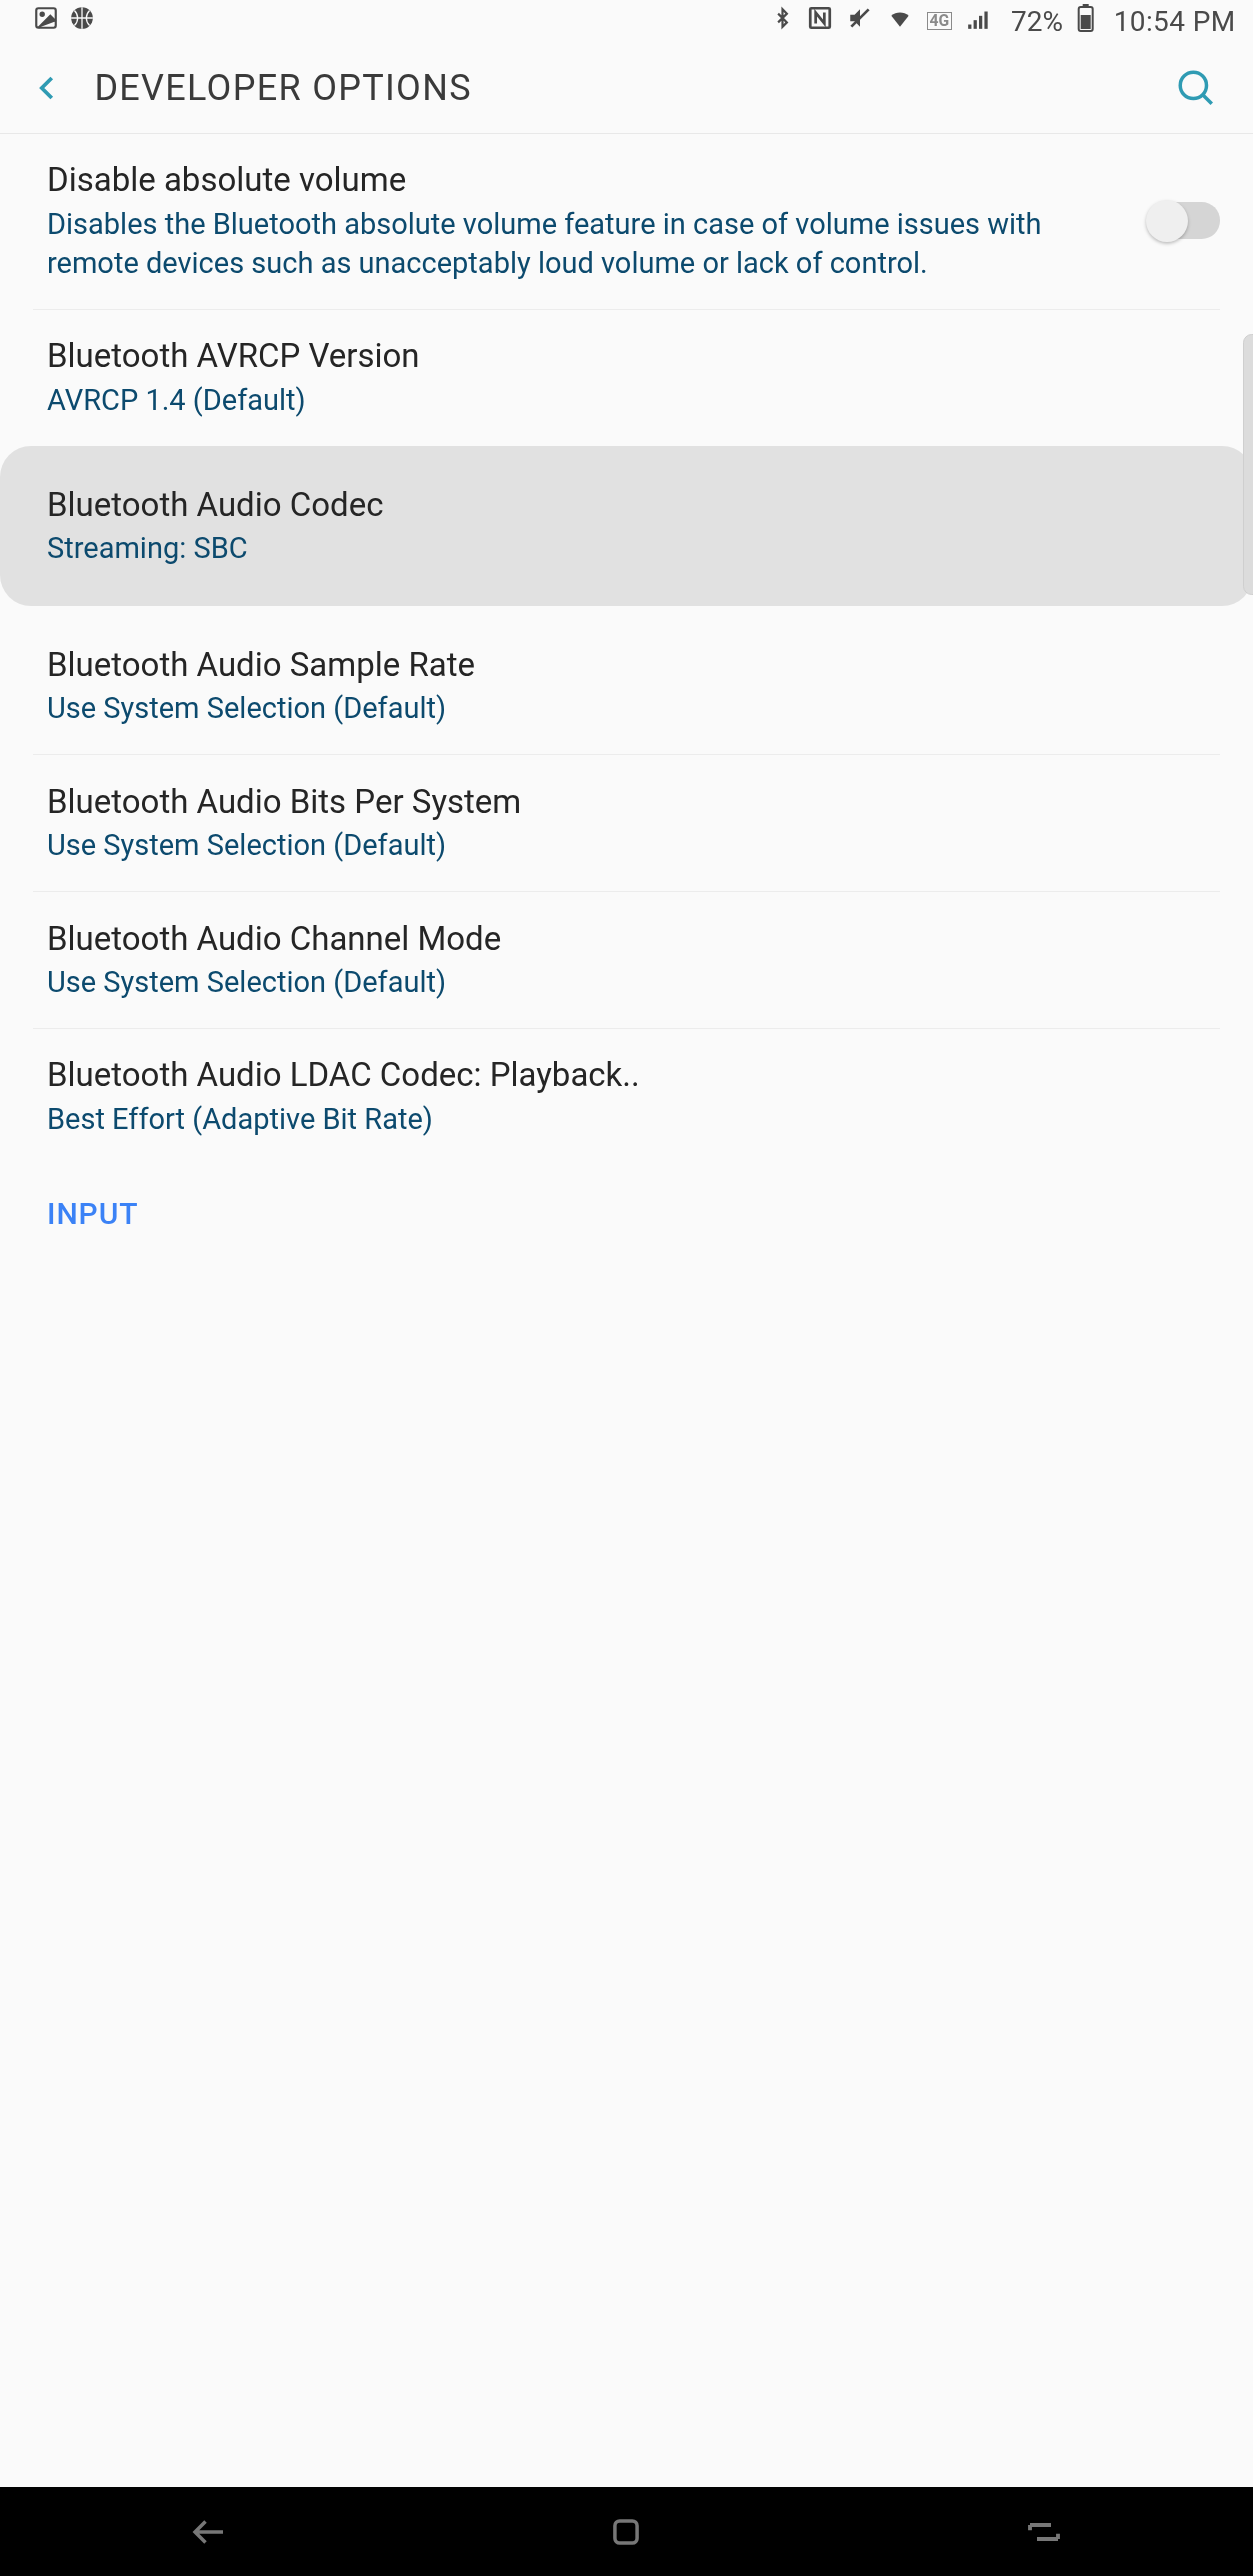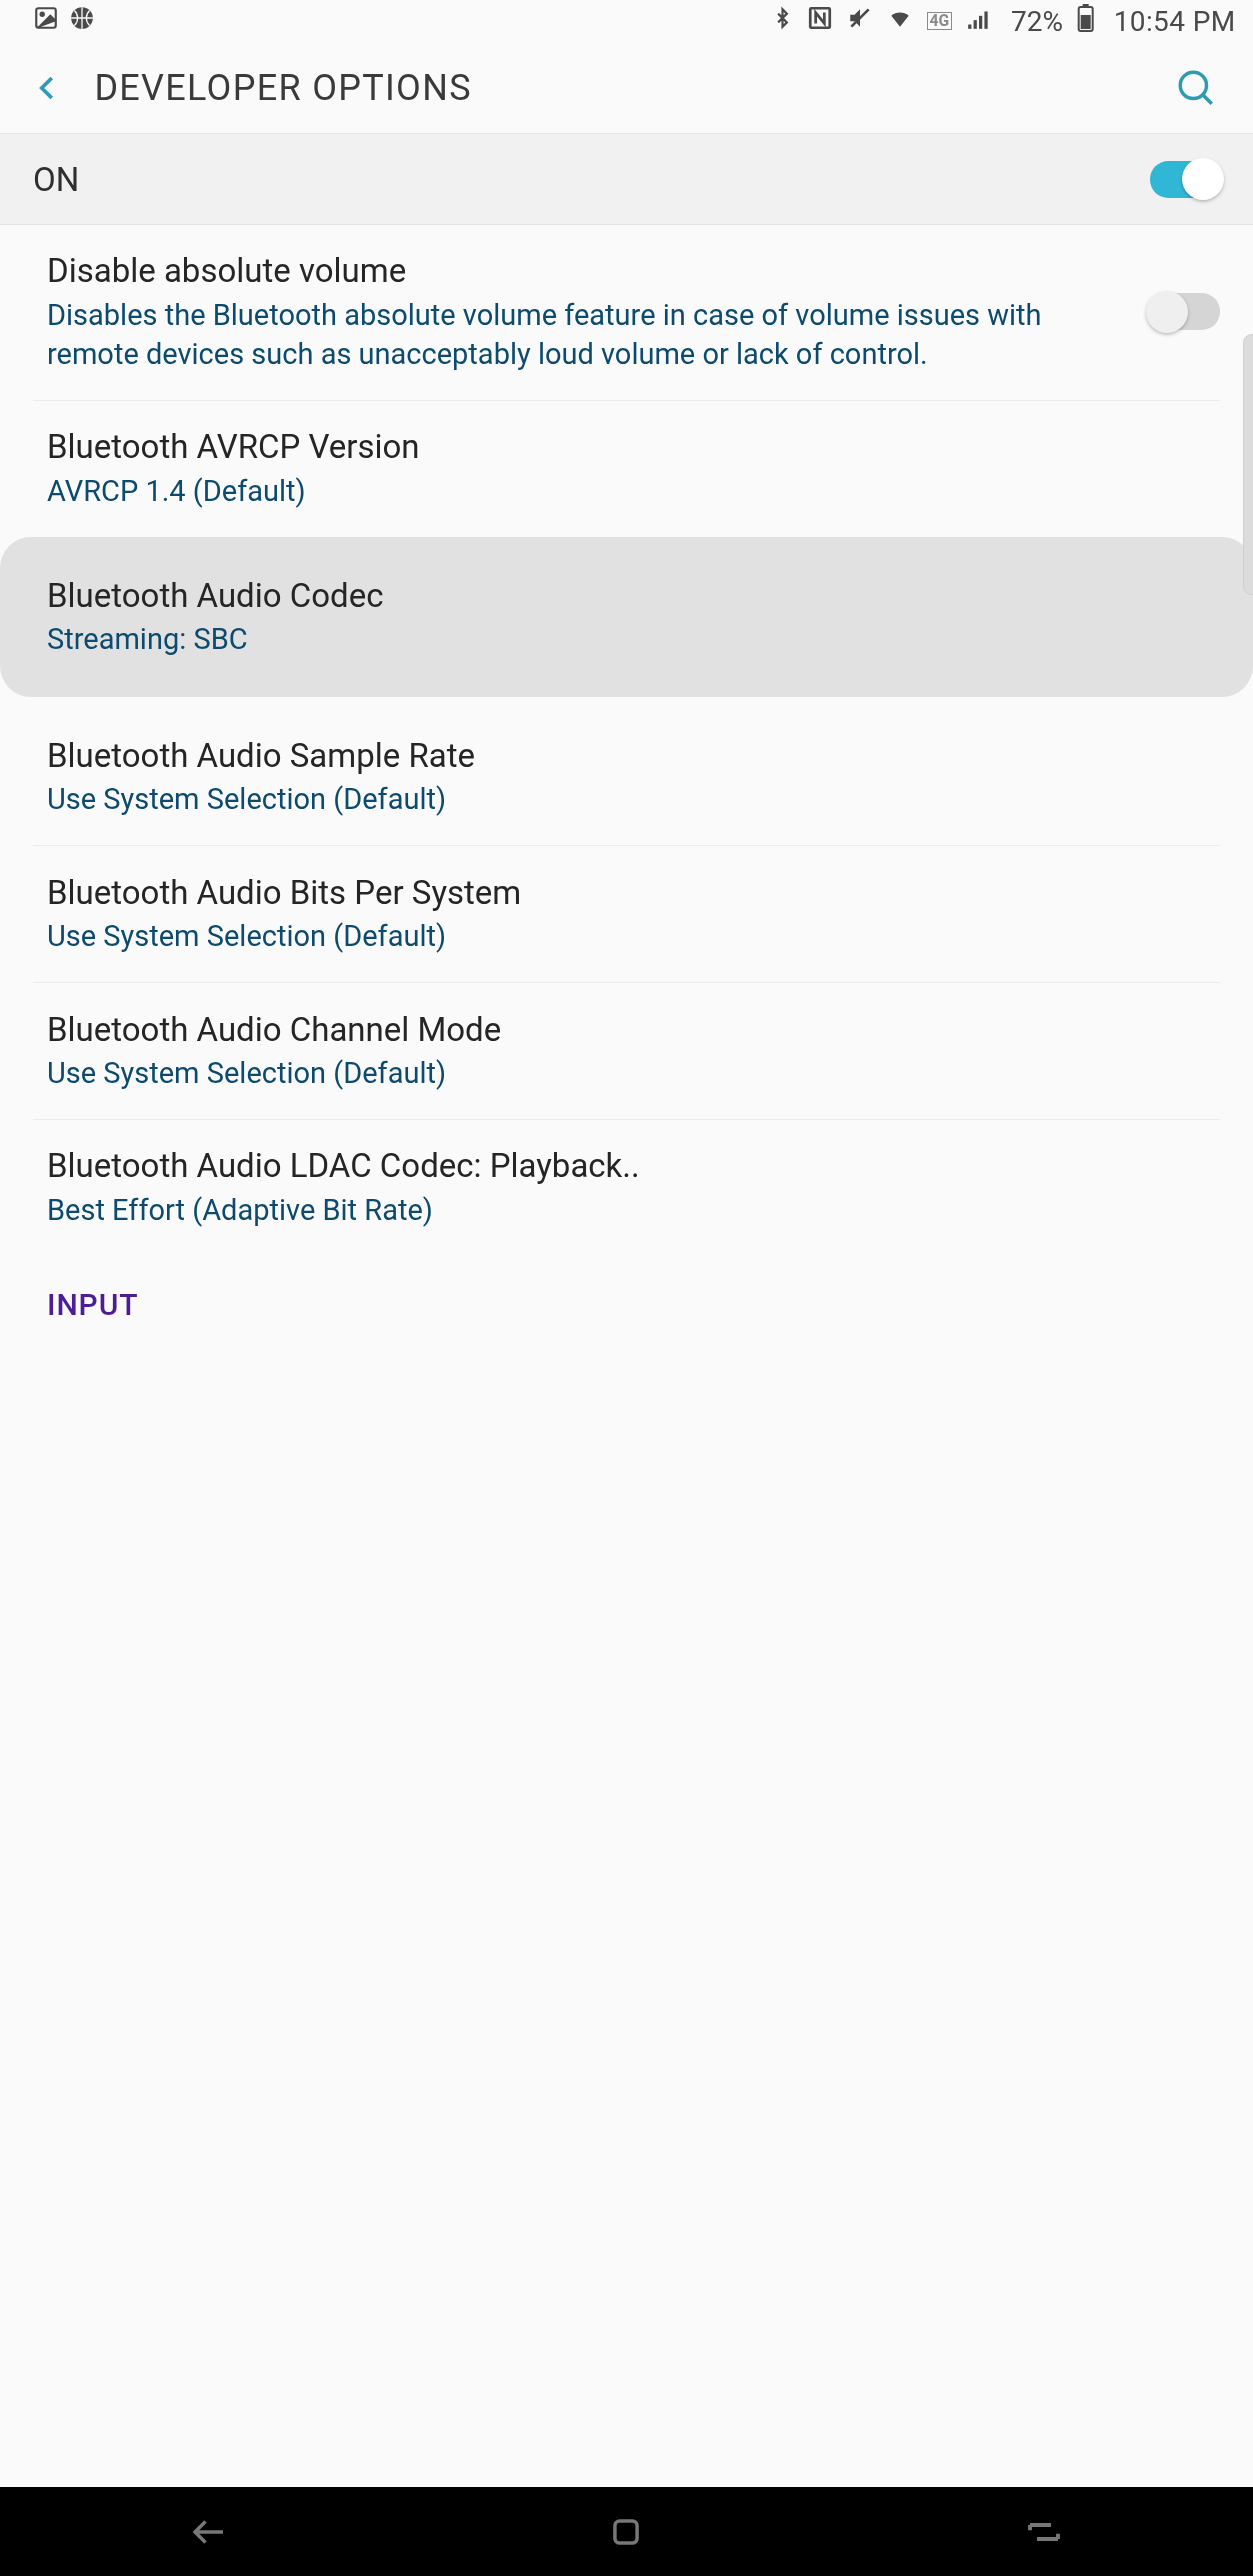--- a/index.html
+++ b/index.html
@@ -115,21 +115,21 @@
       display: flex;
       align-items: center;
     }
     .row.with-switch .row-text { flex:1; padding-right: 21px; }
     .row.highlighted { background: #e1e1e1; }
 
     .section-header {
       padding: 31px 47px 7px 47px;
       font-size: 30px;
       font-weight: 500;
-      color: #4c1d95;
+      color: #3b82f6;
       letter-spacing: 0.9px;
     }
 
     .scroll-handle {
       position: absolute;
       right: -1.7px;
       top: 334px;
       width: 12.2px;
       height: 261px;
       background: #dcdcdc;
@@ -227,27 +227,20 @@
     </div>
     <div class="app-title">DEVELOPER OPTIONS</div>
     <div class="search-icon">
       <svg width="42" height="42" viewBox="0 0 24 24" fill="none" stroke="currentColor" stroke-width="2">
           <circle cx="10.5" cy="10.5" r="7.5"></circle>
           <path d="M21 21l-5-5"></path>
         </svg>
     </div>
   </div>
 
-  <div class="master-toggle">
-    <div class="master-label">ON</div>
-    <div class="switch on">
-      <div class="switch-track"></div>
-        <div class="switch-knob"></div>
-    </div>
-  </div>
 
   <div class="list">
 
     <div class="row with-switch">
       <div class="row-text">
         <div class="row-title">Disable absolute volume</div>
         <div class="row-sub">Disables the Bluetooth absolute volume feature in case of volume issues with remote devices such as unacceptably loud volume or lack of control.</div>
       </div>
       <div class="switch off">
         <div class="switch-track"></div>

